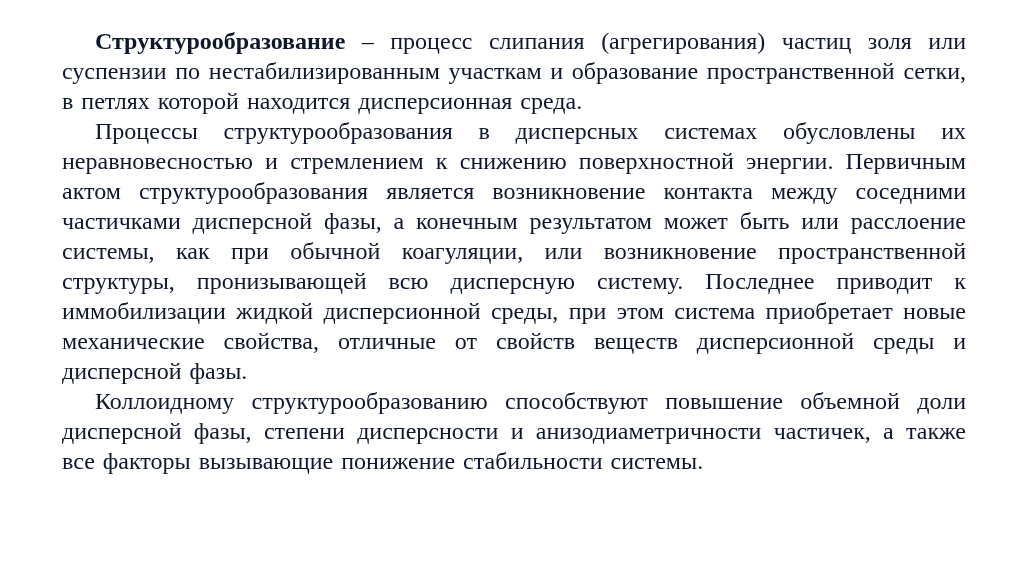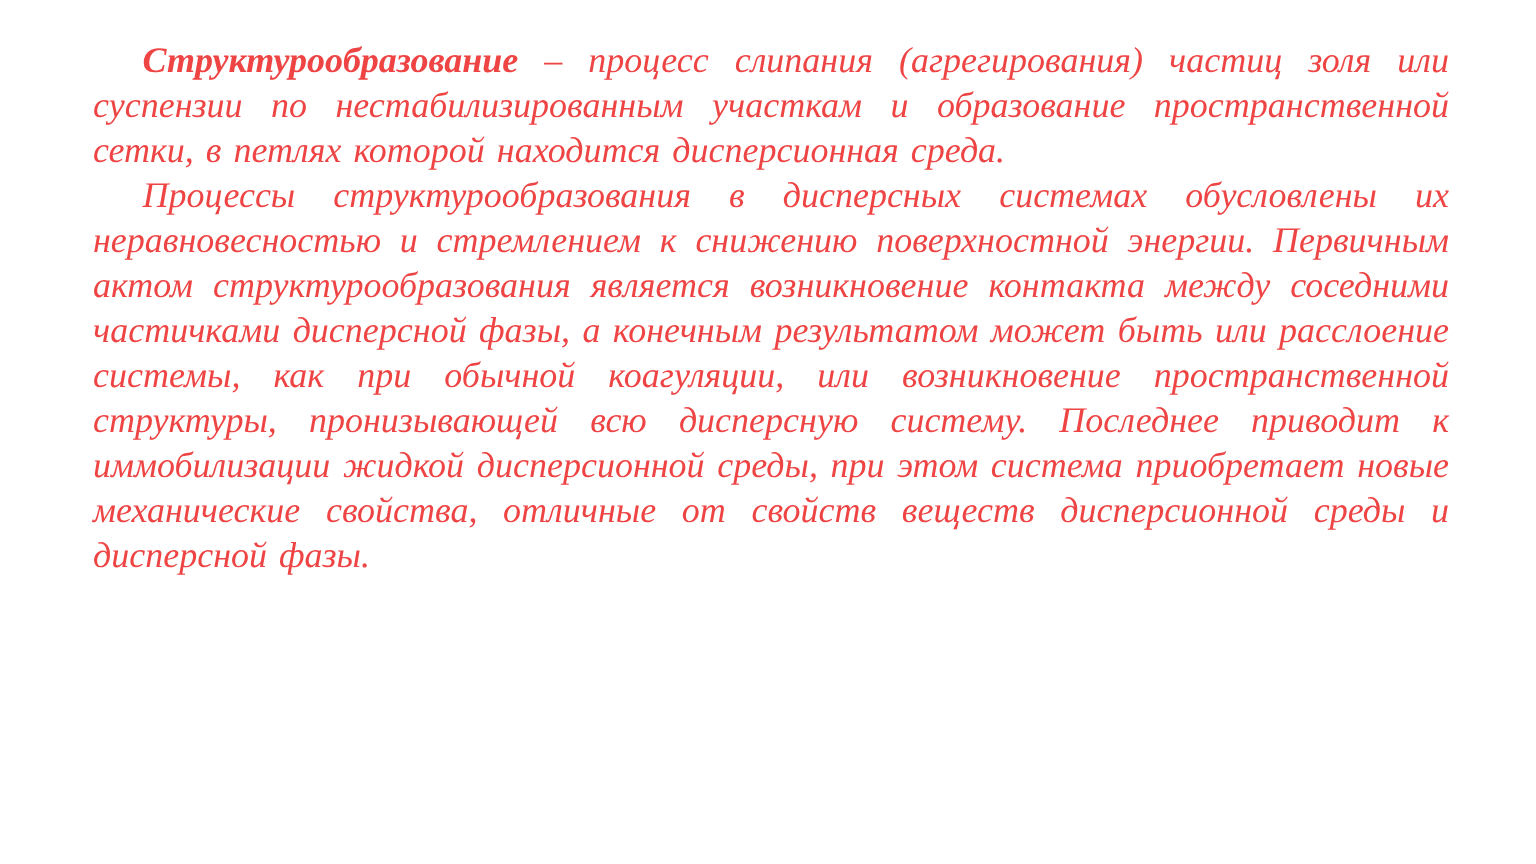--- a/index.html
+++ b/index.html
@@ -20,29 +20,29 @@
     height: 576px;
     padding: 26px 58px 0 62px;
     background: #ffffff;
   }
   .para {
     margin: 0;
     font-size: 24px;
     line-height: 30px;
     text-align: justify;
     text-indent: 33px;
-    color: #ef4444;
+    color: #0f172a;
     word-spacing: 2px;
-    font-style: italic;
   }
   .para .lead {
     font-weight: bold;
   }
 </style>
 </head>
 <body style="background: rgb(255, 255, 255); color: rgb(0, 0, 0);">
 
 <div class="slide">
   <p class="para"><span class="lead">Структурообразование</span><span> – процесс слипания (агрегирования) частиц золя или суспензии по нестабилизированным участкам и образование пространственной сетки, в петлях которой находится дисперсионная среда.</span></p>
 
   <p class="para"><span>Процессы структурообразования в дисперсных системах обусловлены их неравновесностью и стремлением к снижению поверхностной энергии. Первичным актом структурообразования является возникновение контакта между соседними частичками дисперсной фазы, а конечным результатом может быть или расслоение системы, как при обычной коагуляции, или возникновение пространственной структуры, пронизывающей всю дисперсную систему. Последнее приводит к иммобилизации жидкой дисперсионной среды, при этом система приобретает новые механические свойства, отличные от свойств веществ дисперсионной среды и дисперсной фазы.</span></p>
 
+  <p class="para"><span>Коллоидному структурообразованию способствуют повышение объемной доли дисперсной фазы, степени дисперсности и анизодиаметричности частичек, а также все факторы вызывающие понижение стабильности системы.</span></p>
 </div>
 
 </body></html>

